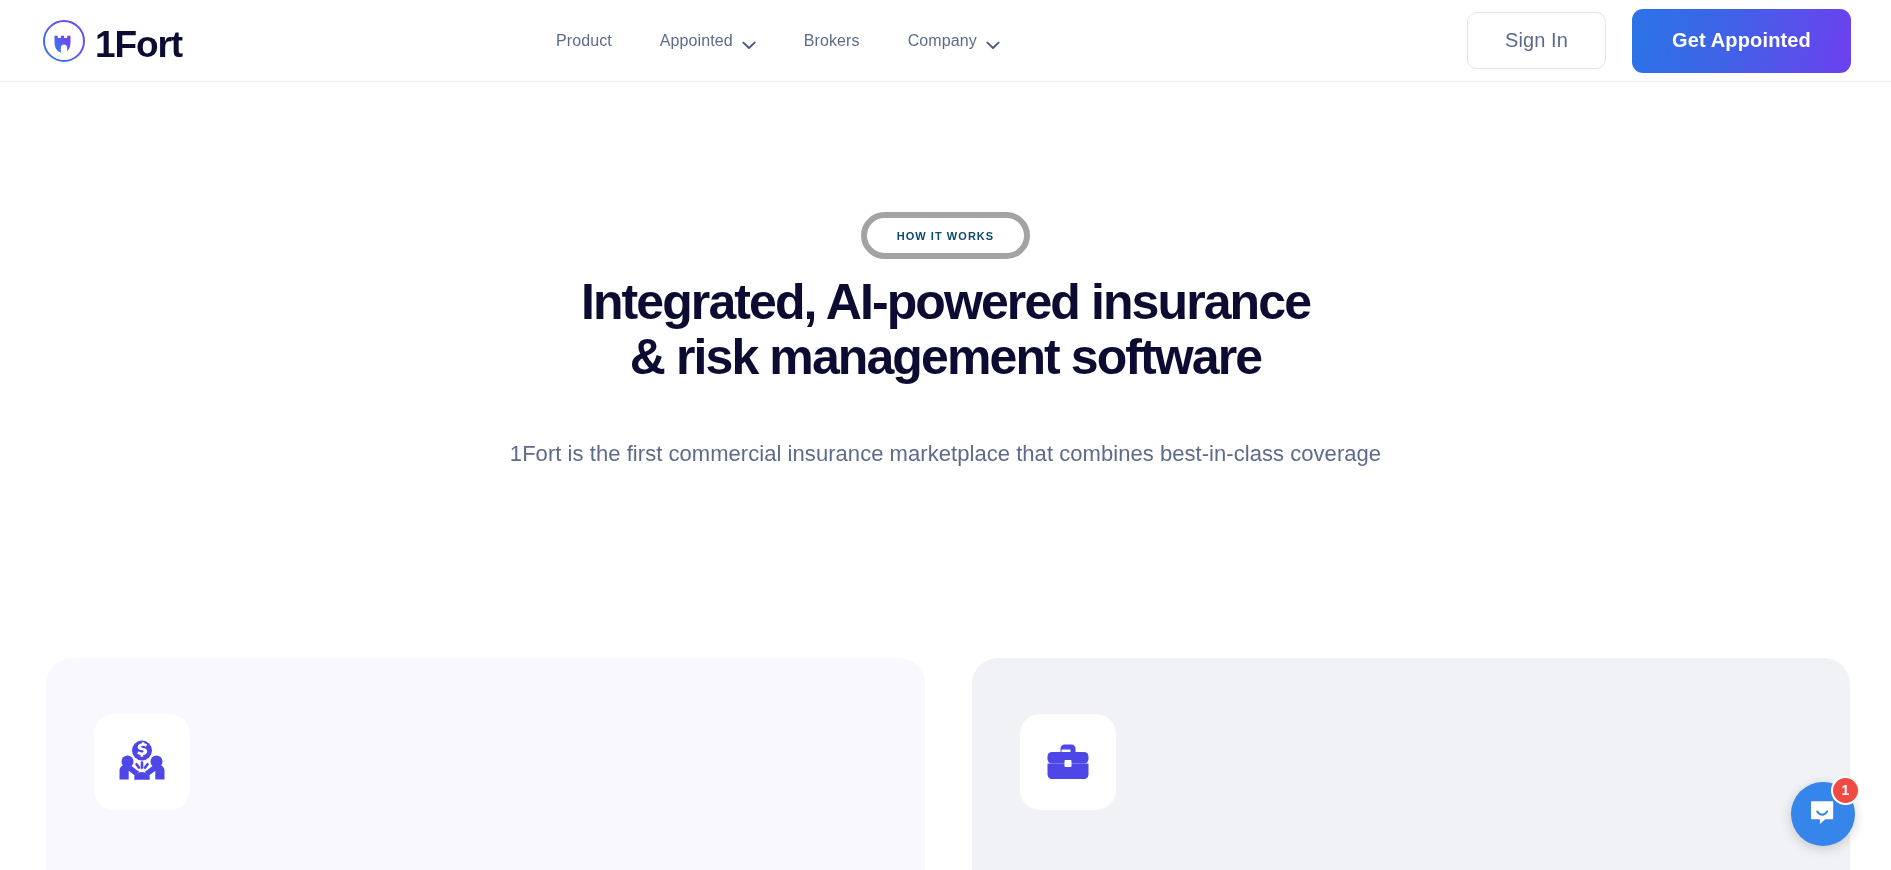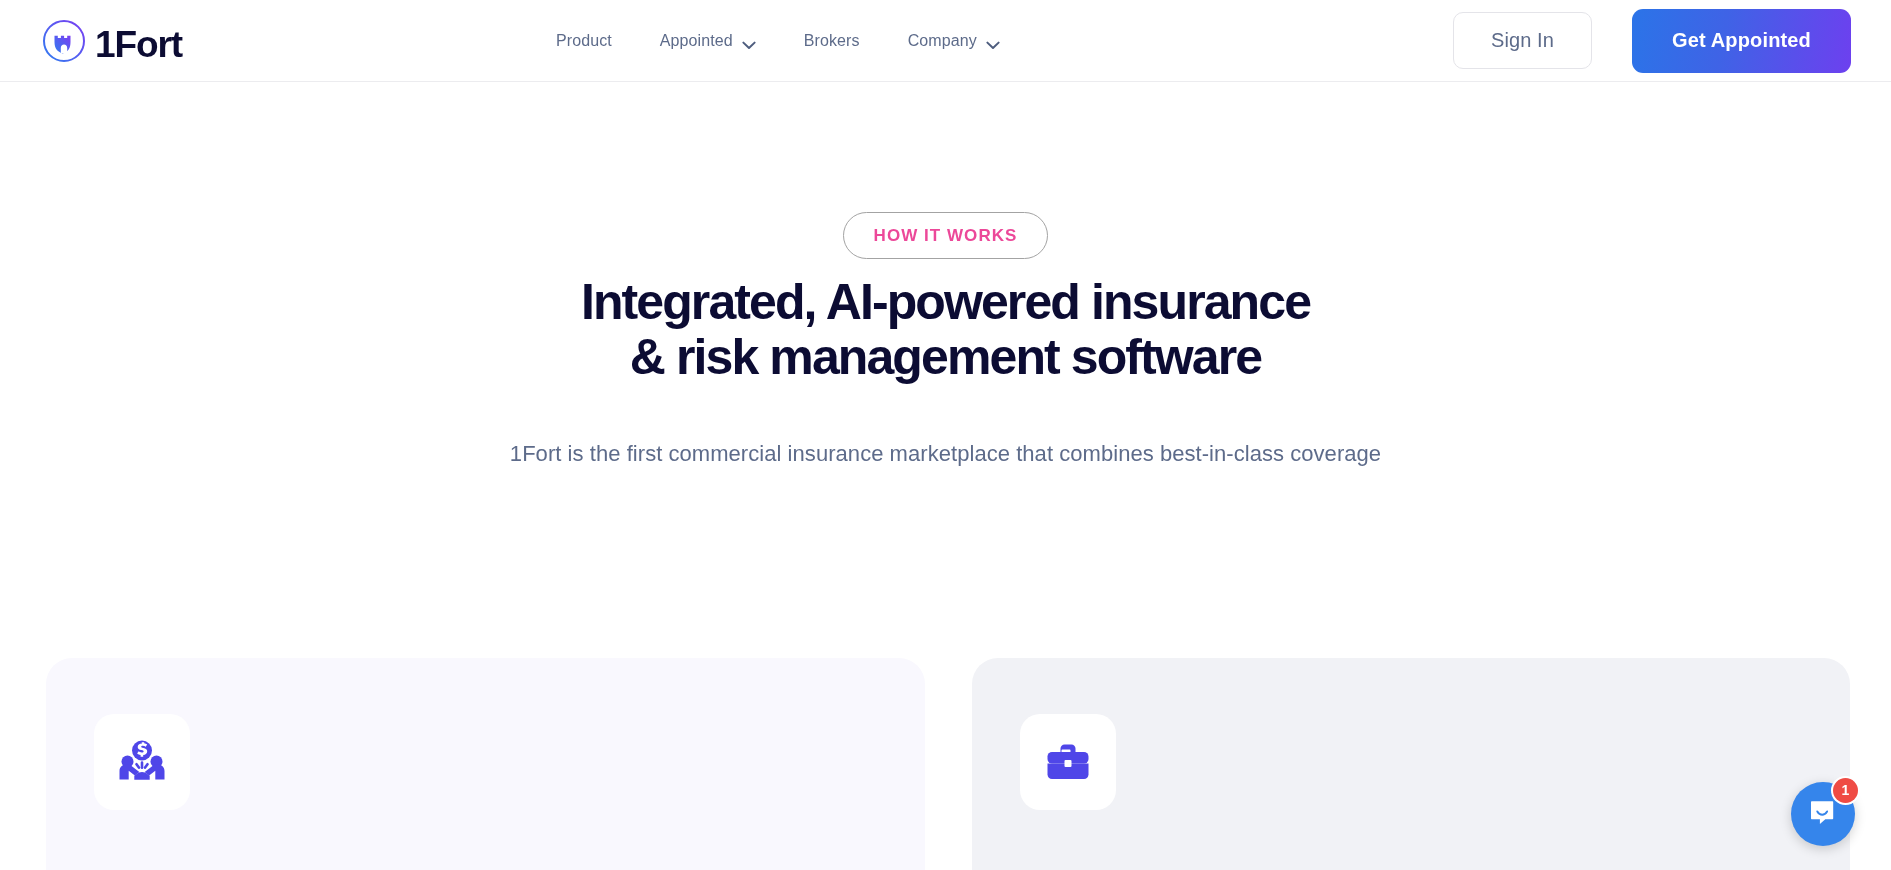--- a/index.html
+++ b/index.html
@@ -80,21 +80,21 @@
     flex: 0 0 14px;
   }
 
   .header-actions {
     position: absolute;
     right: 40px;
     top: 50%;
     transform: translateY(-50%);
     display: flex;
     align-items: center;
-    gap: 40px;
+    gap: 26px;
   }
   .btn-signin {
     width: 139px;
     height: 57px;
     border: 1px solid #e4e4e9;
     border-radius: 10px;
     background: #ffffff;
     font-size: 20px;
     color: #5d6b8a;
     font-family: inherit;
@@ -121,26 +121,26 @@
     position: relative;
     padding-top: 130px;
     text-align: center;
   }
   .pill-badge {
     display: inline-flex;
     align-items: center;
     justify-content: center;
     height: 47px;
     padding: 0 30px;
-    border: 1px solid #a3a3a3;
+    border: 6px solid #a3a3a3;
     border-radius: 999px;
-    font-size: 17px;
+    font-size: 11px;
     font-weight: 700;
     letter-spacing: 1.05px;
-    color: #ec4899;
+    color: #0c4a6e;
     background: #ffffff;
     cursor: pointer;
   }
   .hero-title {
     margin-top: 16px;
     font-size: 50px;
     line-height: 1.1;
     font-weight: 700;
     letter-spacing: -1.9px;
     color: #0c0c33;

